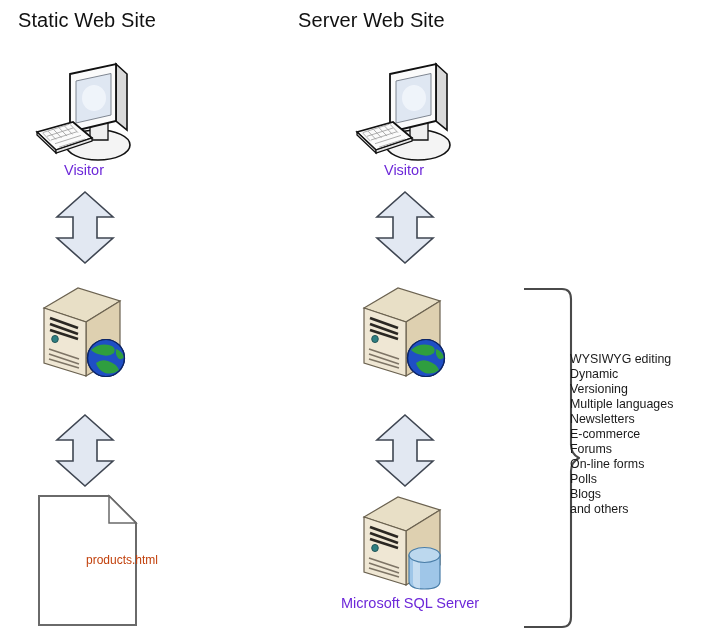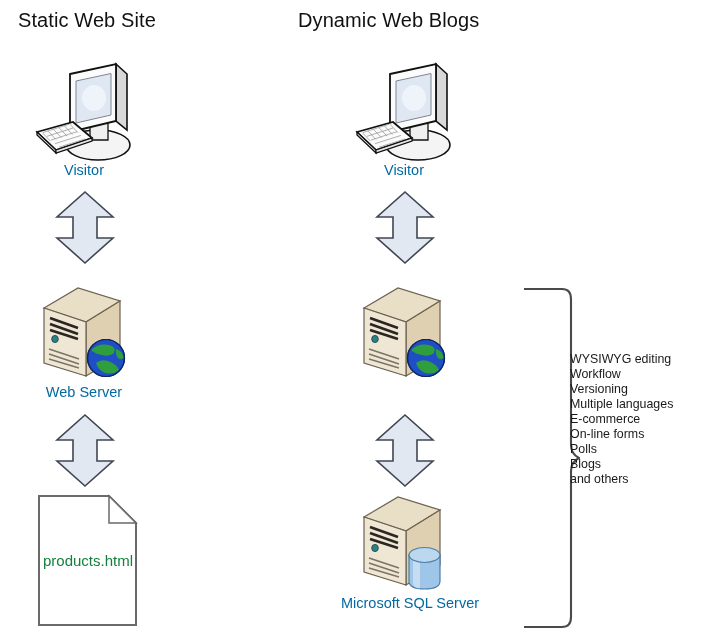--- a/index.html
+++ b/index.html
@@ -27,50 +27,50 @@
   .col-title {
     font-size: 20px;
     line-height: 24px;
     color: #111111;
     white-space: nowrap;
     letter-spacing: 0.1px;
   }
   .node-label {
     font-size: 14.5px;
     line-height: 18px;
-    color: #0369a1;
+    color: #6d28d9;
     text-align: center;
     white-space: nowrap;
   }
   .doc-label {
-    font-size: 15px;
+    font-size: 12px;
     line-height: 17px;
-    color: #15803d;
-    text-align: center;
+    color: #c2410c;
+    text-align: right;
     white-space: nowrap;
   }
   .feature-list {
     font-size: 12.4px;
     line-height: 15.05px;
     color: #1a1a1a;
     white-space: nowrap;
   }
   .feature-list div { white-space: nowrap; }
 
   svg { display: block; overflow: visible; }
   .icon-wrap { position: absolute; }
 </style>
 </head>
 <body>
 
 <div class="canvas">
 
   <div class="abs col-title" style="left:18px; top:8px;">Static Web Site</div>
 
-  <div class="abs col-title" style="left:298px; top:8px;">Dynamic Web Blogs</div>
+  <div class="abs col-title" style="left:298px; top:8px;">Server Web Site</div>
 
   <div class="icon-wrap" style="left:28px; top:52px;">
     <svg width="116" height="110" viewBox="0 0 116 110" aria-hidden="true">
 
       <ellipse cx="70" cy="93" rx="32" ry="15" fill="#f4f4f4" stroke="#111" stroke-width="1.6"></ellipse>
 
       <path d="M62 70 L80 70 L80 88 L62 88 Z" fill="#efefef" stroke="#111" stroke-width="1.3"></path>
 
       <path d="M88 12 L99 22 L99 78 L88 69 Z" fill="#d9d9d9" stroke="#111" stroke-width="1.6"></path>
 
@@ -135,21 +135,20 @@
       <g transform="translate(49,53)">
         <circle cx="19" cy="19" r="18.5" fill="#1f4fc4" stroke="#0c2566" stroke-width="1.2"></circle>
         <path d="M4 11 Q12 4 22 6 Q30 8 27 14 Q22 18 15 16 Q8 15 4 11 Z" fill="#2f9e3f"></path>
         <path d="M9 24 Q14 20 21 22 Q30 25 32 31 Q26 36 18 34 Q11 31 9 24 Z" fill="#2f9e3f"></path>
         <path d="M29 10 Q35 12 37 18 Q34 22 31 19 Q28 15 29 10 Z" fill="#2f9e3f"></path>
         <circle cx="19" cy="19" r="18.5" fill="none" stroke="#0c2566" stroke-width="1.2"></circle>
       </g>
     </svg>
   </div>
 
-  <div class="abs node-label" style="left:14px; top:383px; width:140px;">Web Server</div>
 
   <div class="icon-wrap" style="left:55px; top:414px;">
     <svg width="60" height="73" viewBox="0 0 60 73" aria-hidden="true">
       <path d="M30 1 L58 26 L42 26 L42 47 L58 47 L30 72 L2 47 L18 47 L18 26 L2 26 Z" fill="#e2e8f2" stroke="#3f4652" stroke-width="1.6" stroke-linejoin="miter"></path>
     </svg>
   </div>
 
   <div class="icon-wrap" style="left:37px; top:494px;">
     <svg width="102" height="133" viewBox="0 0 102 133" aria-hidden="true">
       <path d="M2 2 L72 2 L99 29 L99 131 L2 131 Z" fill="#ffffff" stroke="#6a6a6a" stroke-width="2"></path>
@@ -257,23 +256,25 @@
   <div class="abs node-label" style="left:300px; top:594px; width:220px;">Microsoft SQL Server</div>
 
   <div class="icon-wrap" style="left:520px; top:282px;">
     <svg width="62" height="352" viewBox="0 0 62 352" aria-hidden="true">
       <path d="M4 7 L42 7 Q51 7 51 17 L51 163 Q51 172 59 176 Q51 180 51 189 L51 335 Q51 345 42 345 L4 345" fill="none" stroke="#4a4a4a" stroke-width="2.1" stroke-linecap="butt" stroke-linejoin="round"></path>
     </svg>
   </div>
 
   <div class="abs feature-list" style="left:570px; top:352px; width:122px;">
     <div>WYSIWYG editing</div>
-    <div>Workflow</div>
+    <div>Dynamic</div>
     <div>Versioning</div>
     <div>Multiple languages</div>
+    <div>Newsletters</div>
     <div>E-commerce</div>
+    <div>Forums</div>
     <div>On-line forms</div>
     <div>Polls</div>
     <div>Blogs</div>
     <div>and others</div>
   </div>
 
 </div>
 
 </body></html>

